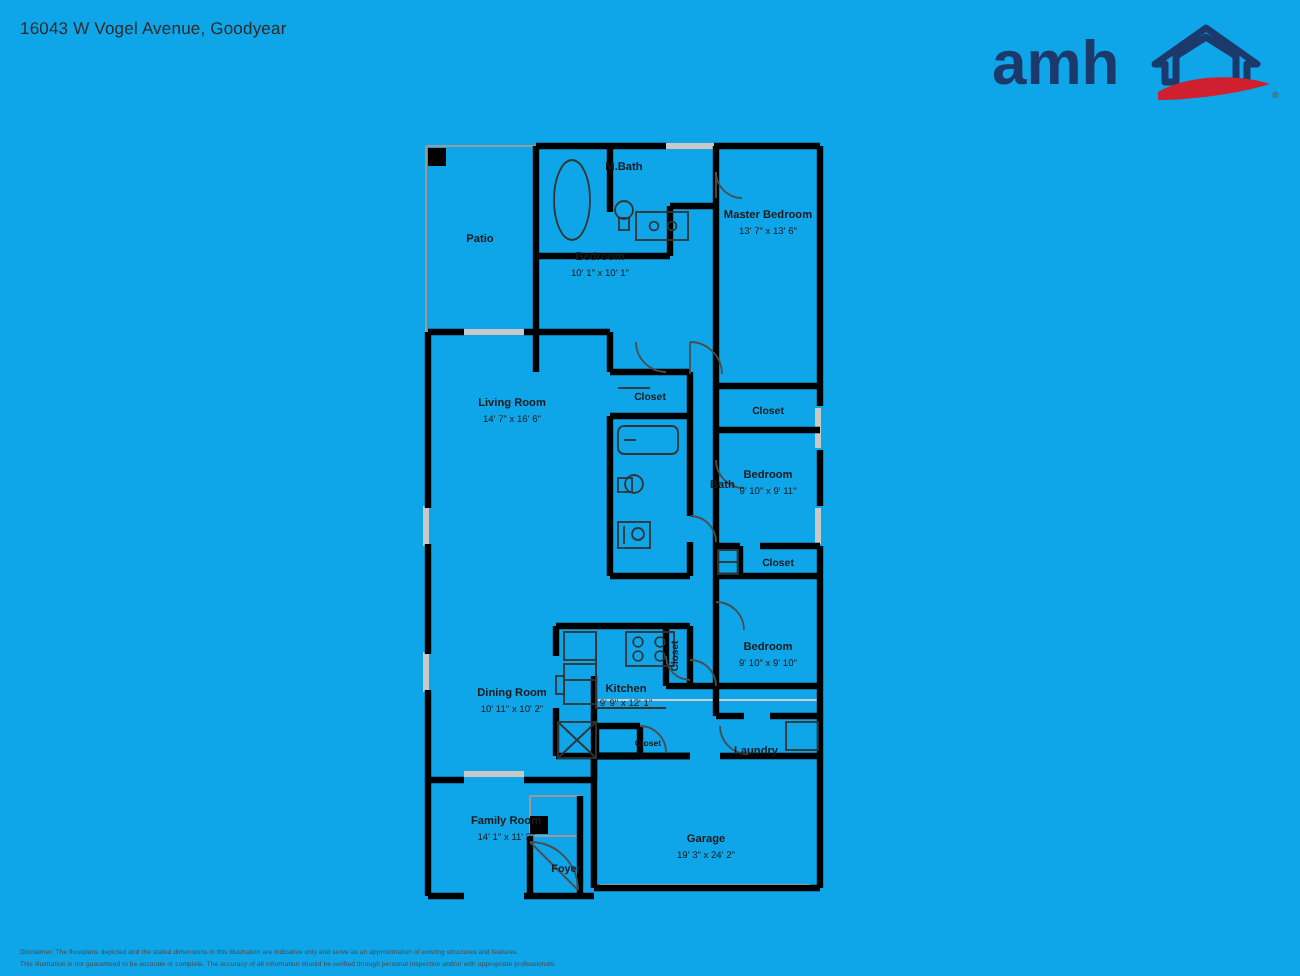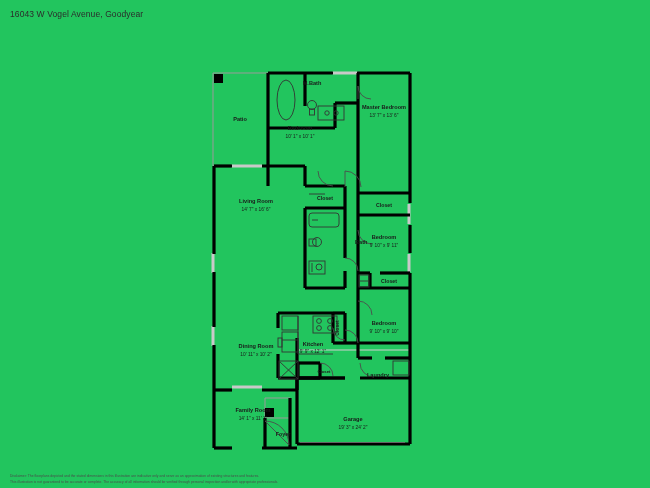--- a/index.html
+++ b/index.html
@@ -6,21 +6,21 @@
   html, body {
     margin: 0; padding: 0;
     width: 650px; height: 488px;
     background: #ffffff;
     font-family: "Liberation Sans", sans-serif;
     overflow: hidden;
   }
   #page {
     position: relative;
     width: 650px; height: 488px;
-    background: #22c55e;
+    background: #0ea5e9;
   }
 
   
   #address {
     position: absolute;
     left: 10px; top: 9px;
     font-size: 8.5px;
     color: #2b2b2b;
     letter-spacing: 0.1px;
     white-space: nowrap;
@@ -51,20 +51,31 @@
   }
   #disclaimer div { white-space: nowrap; }
 </style>
 </head>
 <body>
 
 <div id="page">
 
   <div id="address">16043 W Vogel Avenue, Goodyear</div>
 
+  <div id="logo">
+    <svg viewBox="0 0 290 84" width="145" height="42">
+
+      <text x="2" y="64" font-family="Liberation Sans, sans-serif" font-size="62" font-weight="bold" fill="#1b3a6b">amh</text>
+
+      <path d="M 165 44 L 216 8 L 267 44 L 257 44 L 257 62 L 246 62 L 246 36 L 216 17 L 186 36 L 186 62 L 175 62 L 175 44 Z" fill="none" stroke="#1b3a6b" stroke-width="7" stroke-linejoin="round"></path>
+
+      <path d="M 168 72 C 200 54, 248 54, 280 64 C 248 74, 200 80, 168 80 Z" fill="#d0202f"></path>
+      <text x="282" y="78" font-family="Liberation Sans, sans-serif" font-size="9" fill="#555">®</text>
+    </svg>
+  </div>
 
   <div id="plan">
   <svg width="650" height="400" viewBox="0 0 650 400" xmlns="http://www.w3.org/2000/svg">
 
     <g stroke="#9a9a9a" stroke-width="1" fill="none">
 
       <line x1="213" y1="15" x2="268" y2="15"></line>
       <line x1="213" y1="15" x2="213" y2="108"></line>
       <line x1="213" y1="108" x2="268" y2="108"></line>
 

